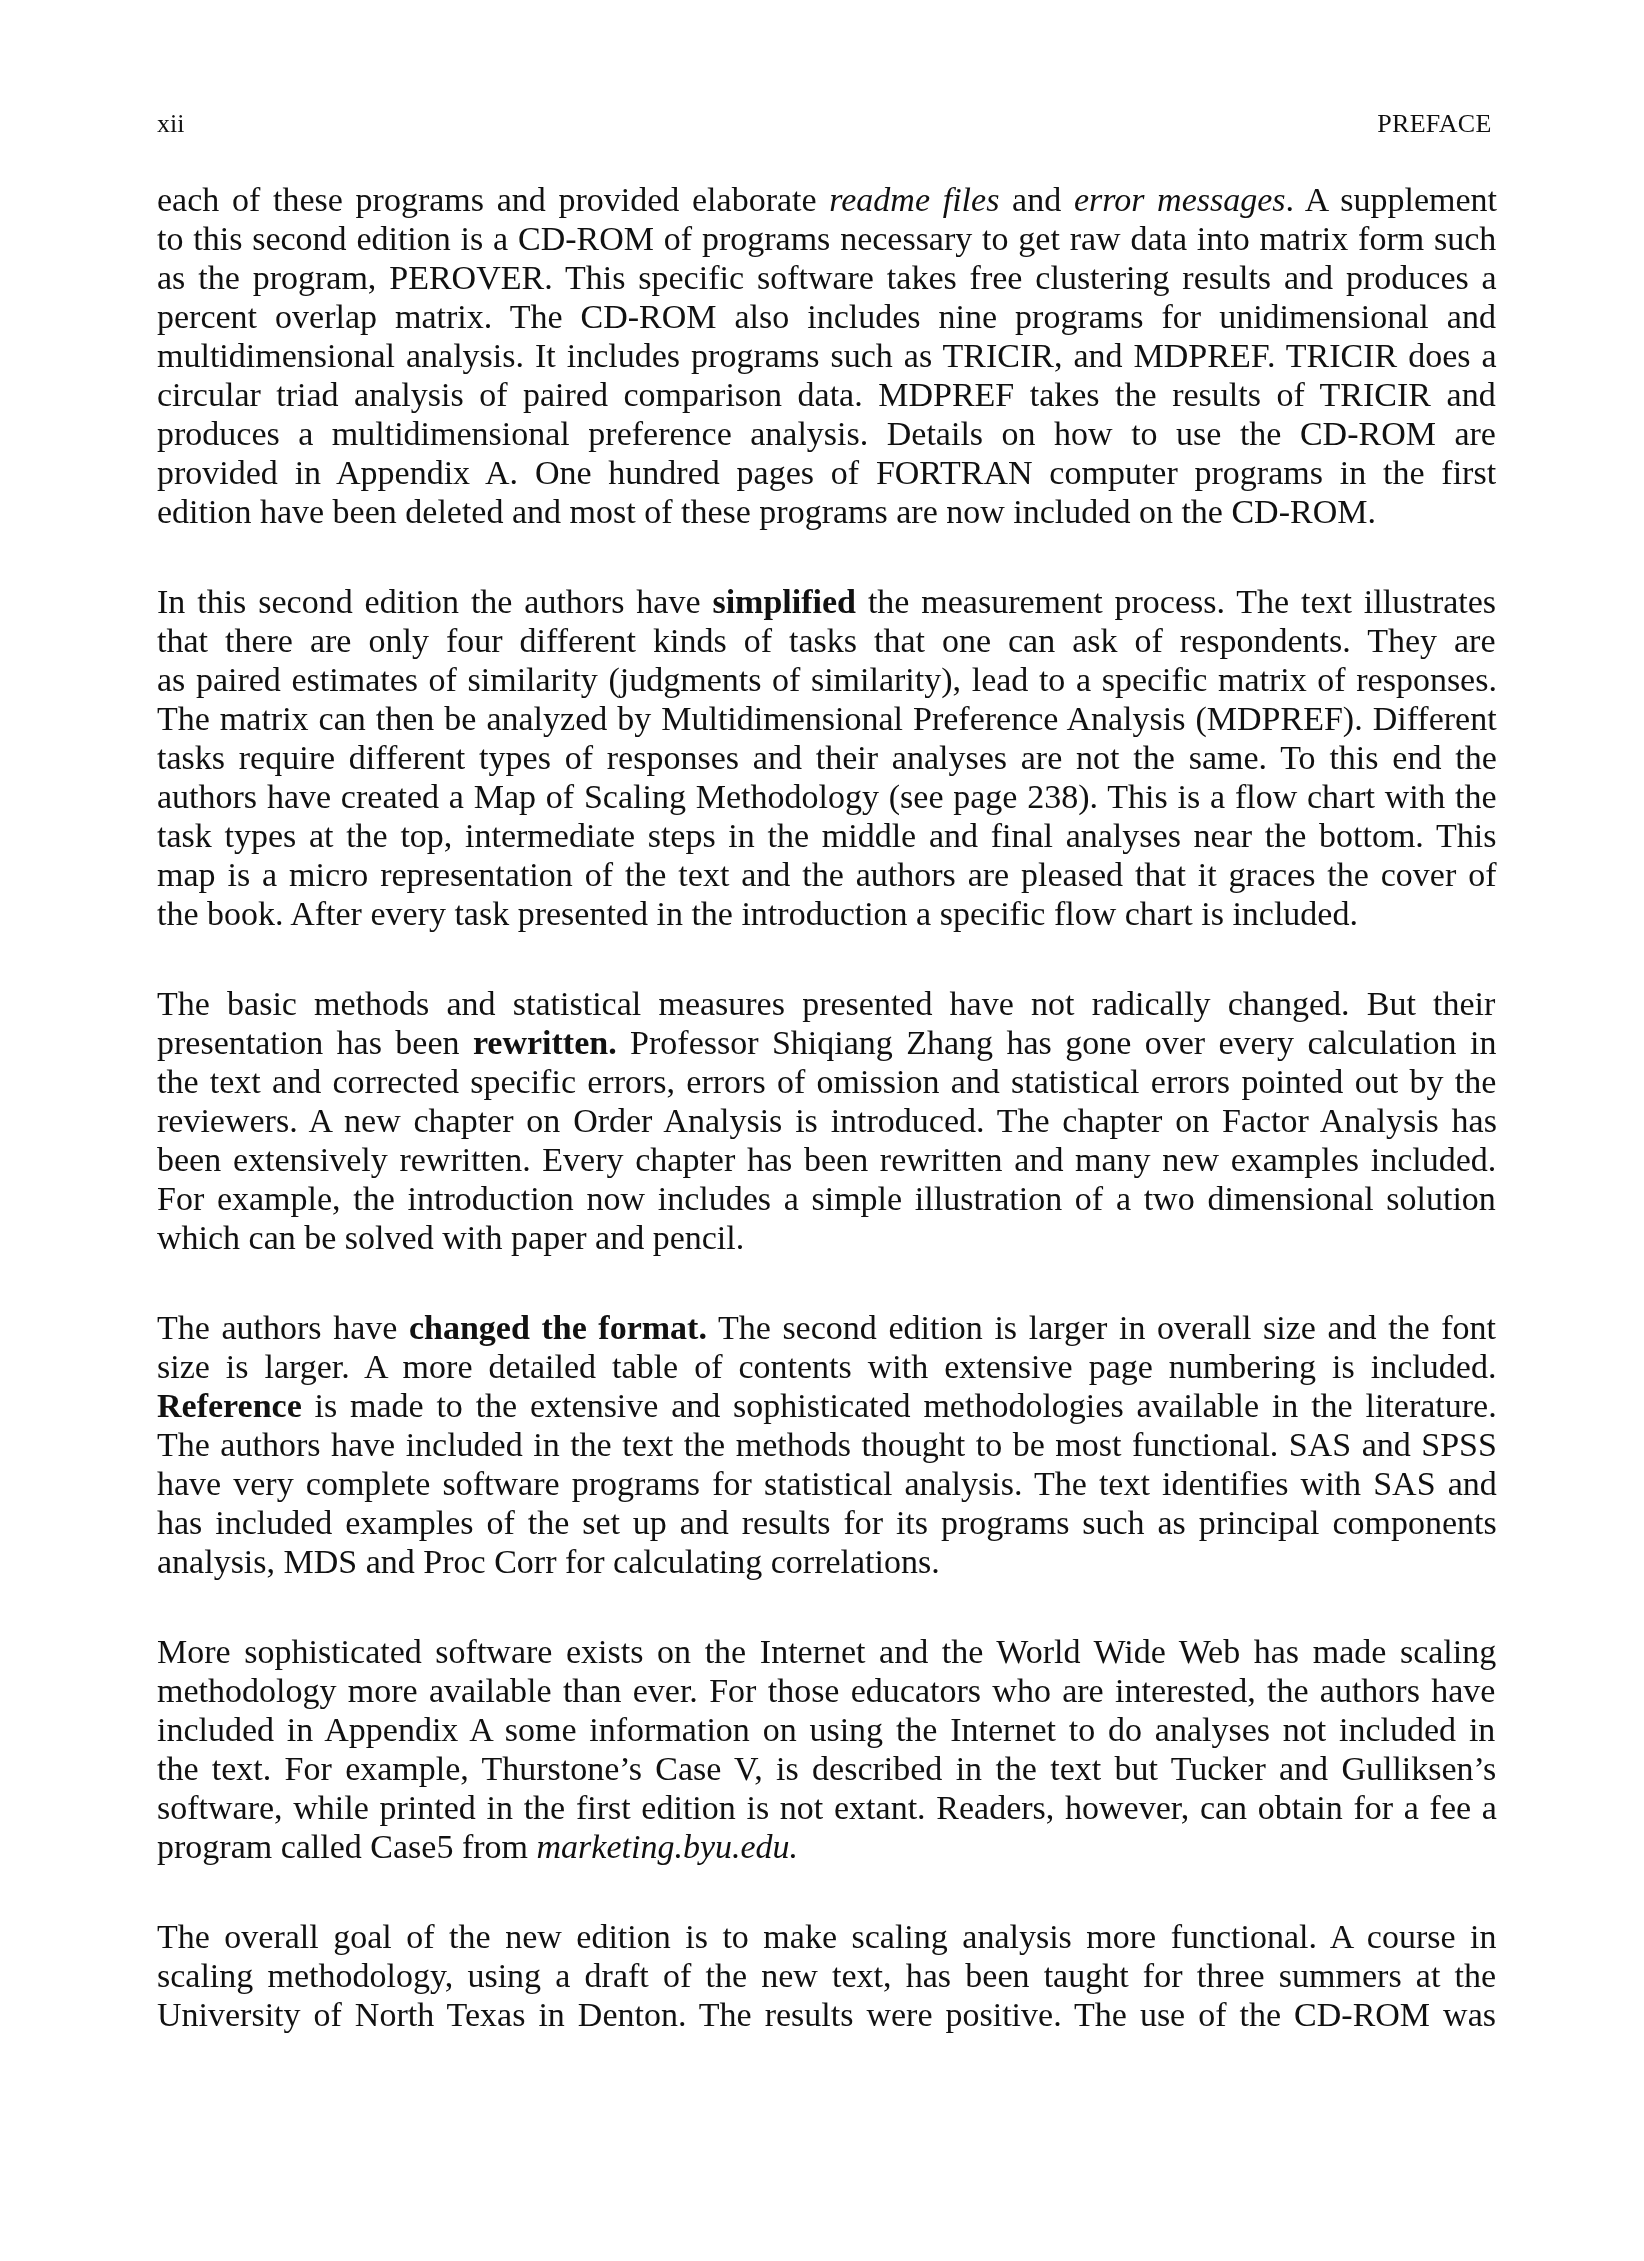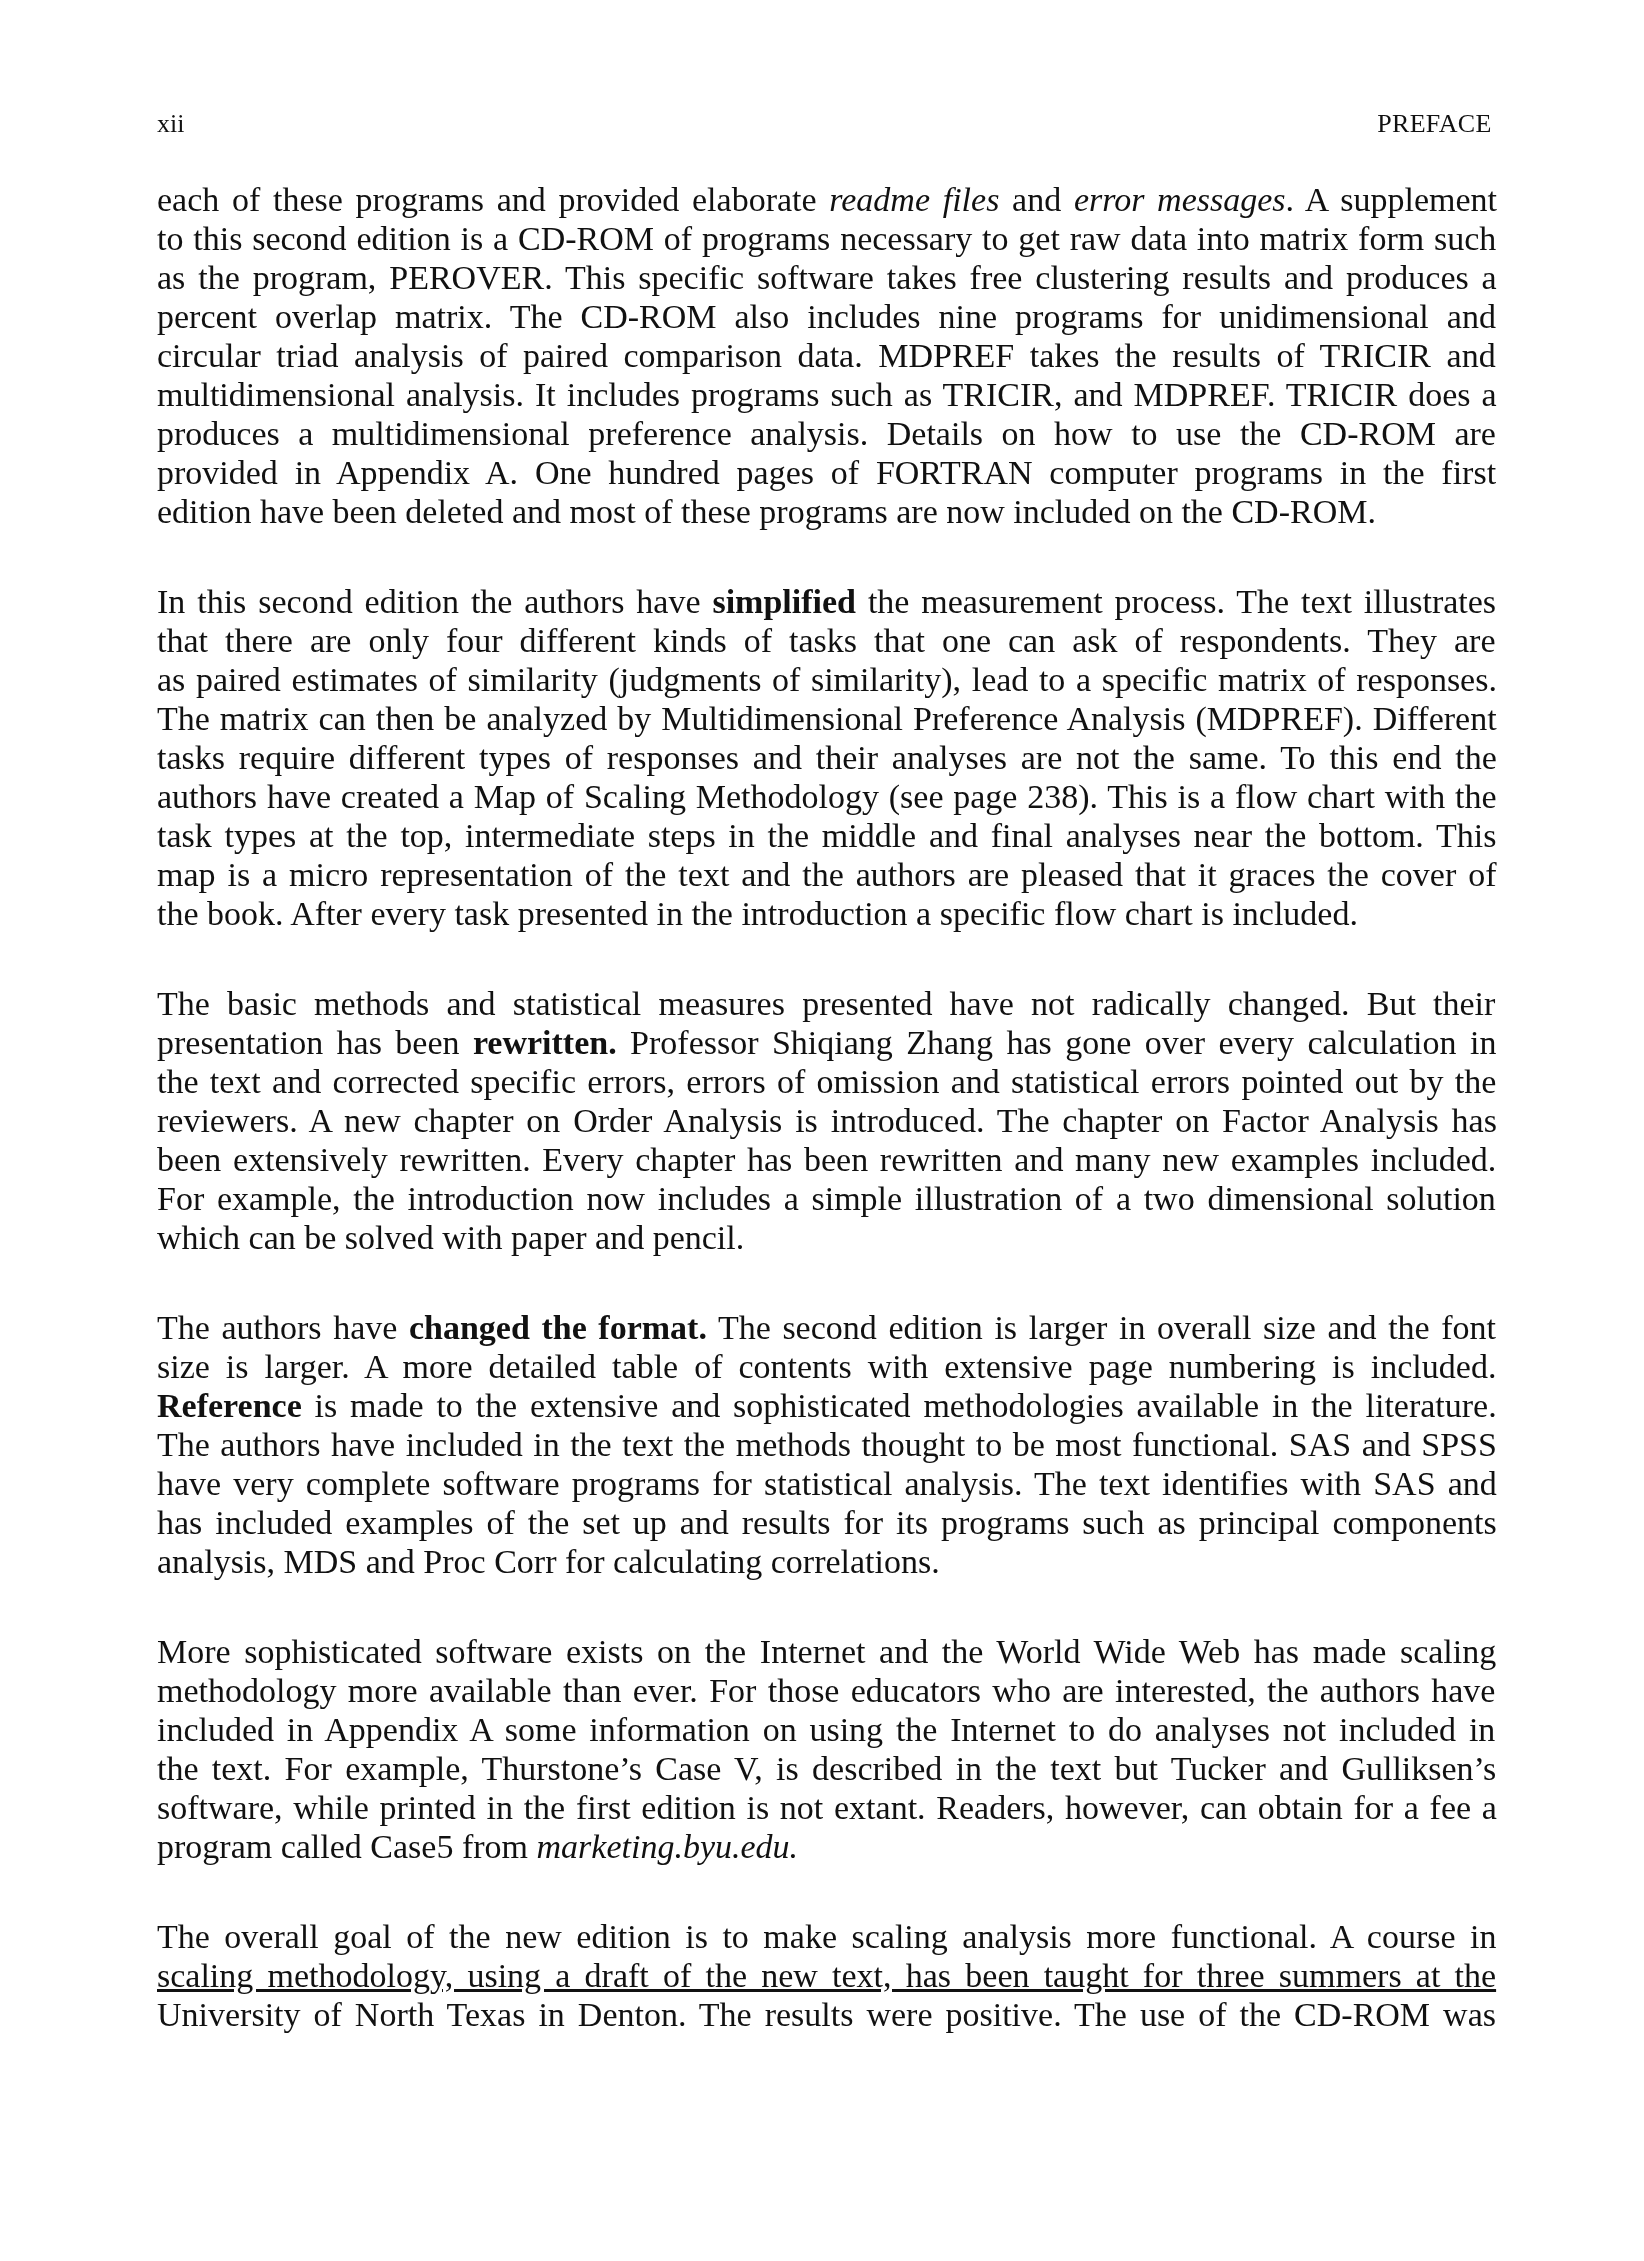--- a/index.html
+++ b/index.html
@@ -75,22 +75,22 @@
     <span class="folio">xii</span>
     <span class="title">PREFACE</span>
   </div>
 
   <div class="body-text" id="body-text">
     <p class="para">
         <span class="line" style="text-align: left; text-align-last: left; display: block; word-spacing: 4.2px;"><span>each of these programs and provided elaborate </span><span class="i">readme files</span><span> and </span><span class="i">error messages</span><span>. A supplement</span></span>
         <span class="line" style="text-align: left; text-align-last: left; display: block; word-spacing: 1.3px;"><span>to this second edition is a CD-ROM of programs necessary to get raw data into matrix form such</span></span>
         <span class="line" style="text-align: left; text-align-last: left; display: block; word-spacing: 4.4px;"><span>as the program, PEROVER. This specific software takes free clustering results and produces a</span></span>
         <span class="line" style="text-align: left; text-align-last: left; display: block; word-spacing: 9.5px;"><span>percent overlap matrix. The CD-ROM also includes nine programs for unidimensional and</span></span>
+        <span class="line" style="text-align: left; text-align-last: left; display: block; word-spacing: 2.5px;"><span>multidimensional analysis. It includes programs such as TRICIR, and MDPREF. TRICIR does a</span></span>
         <span class="line" style="text-align: left; text-align-last: left; display: block; word-spacing: 7px;"><span>circular triad analysis of paired comparison data. MDPREF takes the results of TRICIR and</span></span>
-        <span class="line" style="text-align: left; text-align-last: left; display: block; word-spacing: 2.5px;"><span>multidimensional analysis. It includes programs such as TRICIR, and MDPREF. TRICIR does a</span></span>
         <span class="line" style="text-align: left; text-align-last: left; display: block; word-spacing: 10px; font-family: Liberation Serif, serif;"><span>produces a multidimensional preference analysis. Details on how to use the CD-ROM are</span></span>
         <span class="line" style="text-align: left; text-align-last: left; display: block; word-spacing: 8.3px;"><span>provided in Appendix A. One hundred pages of FORTRAN computer programs in the first</span></span>
         <span class="line last"><span>edition have been deleted and most of these programs are now included on the CD-ROM.</span></span>
       </p>
     <p class="para">
         <span class="line" style="text-align: left; text-align-last: left; display: block; word-spacing: 3.4px;"><span>In this second edition the authors have </span><span class="b">simplified</span><span> the measurement process. The text illustrates</span></span>
         <span class="line" style="text-align: left; text-align-last: left; display: block; word-spacing: 8.5px;"><span>that there are only four different kinds of tasks that one can ask of respondents. They are</span></span>
         <span class="line" style="text-align: left; text-align-last: left; display: block; word-spacing: 2.1px;"><span>as paired estimates of similarity (judgments of similarity), lead to a specific matrix of responses.</span></span>
         <span class="line" style="text-align: left; text-align-last: left; display: block; word-spacing: 1.5px;"><span>The matrix can then be analyzed by Multidimensional Preference Analysis (MDPREF). Different</span></span>
         <span class="line" style="text-align: left; text-align-last: left; display: block; word-spacing: 5.3px;"><span>tasks require different types of responses and their analyses are not the same. To this end the</span></span>
@@ -120,18 +120,18 @@
     <p class="para">
         <span class="line" style="text-align: left; text-align-last: left; display: block; word-spacing: 5.1px;"><span>More sophisticated software exists on the Internet and the World Wide Web has made scaling</span></span>
         <span class="line" style="text-align: left; text-align-last: left; display: block; word-spacing: 2.8px;"><span>methodology more available than ever. For those educators who are interested, the authors have</span></span>
         <span class="line" style="text-align: right; text-align-last: left; display: block; word-spacing: 4.3px;"><span>included in Appendix A some information on using the Internet to do analyses not included in</span></span>
         <span class="line" style="text-align: left; text-align-last: left; display: block; word-spacing: 4.8px;"><span>the text. For example, Thurstone’s Case V, is described in the text but Tucker and Gulliksen’s</span></span>
         <span class="line" style="text-align: left; text-align-last: left; display: block; word-spacing: 2.2px;"><span>software, while printed in the first edition is not extant. Readers, however, can obtain for a fee a</span></span>
         <span class="line last"><span>program called Case5 from </span><span class="i">marketing.byu.edu.</span></span>
       </p>
     <p class="para">
         <span class="line" style="text-align: left; text-align-last: left; display: block; word-spacing: 6px;"><span>The overall goal of the new edition is to make scaling analysis more functional. A course in</span></span>
-        <span class="line" style="text-align: left; text-align-last: left; display: block; word-spacing: 5.7px; text-decoration: underline;"><span>scaling methodology, using a draft of the new text, has been taught for three summers at the</span></span>
+        <span class="line" style="text-align: left; text-align-last: left; display: block; word-spacing: 5.7px;"><span>scaling methodology, using a draft of the new text, has been taught for three summers at the</span></span>
         <span class="line" style="text-align: left; text-align-last: left; display: block; word-spacing: 4.5px;"><span>University of North Texas in Denton. The results were positive. The use of the CD-ROM was</span></span>
       </p>
   </div>
 </div>
 
 
 </body></html>

